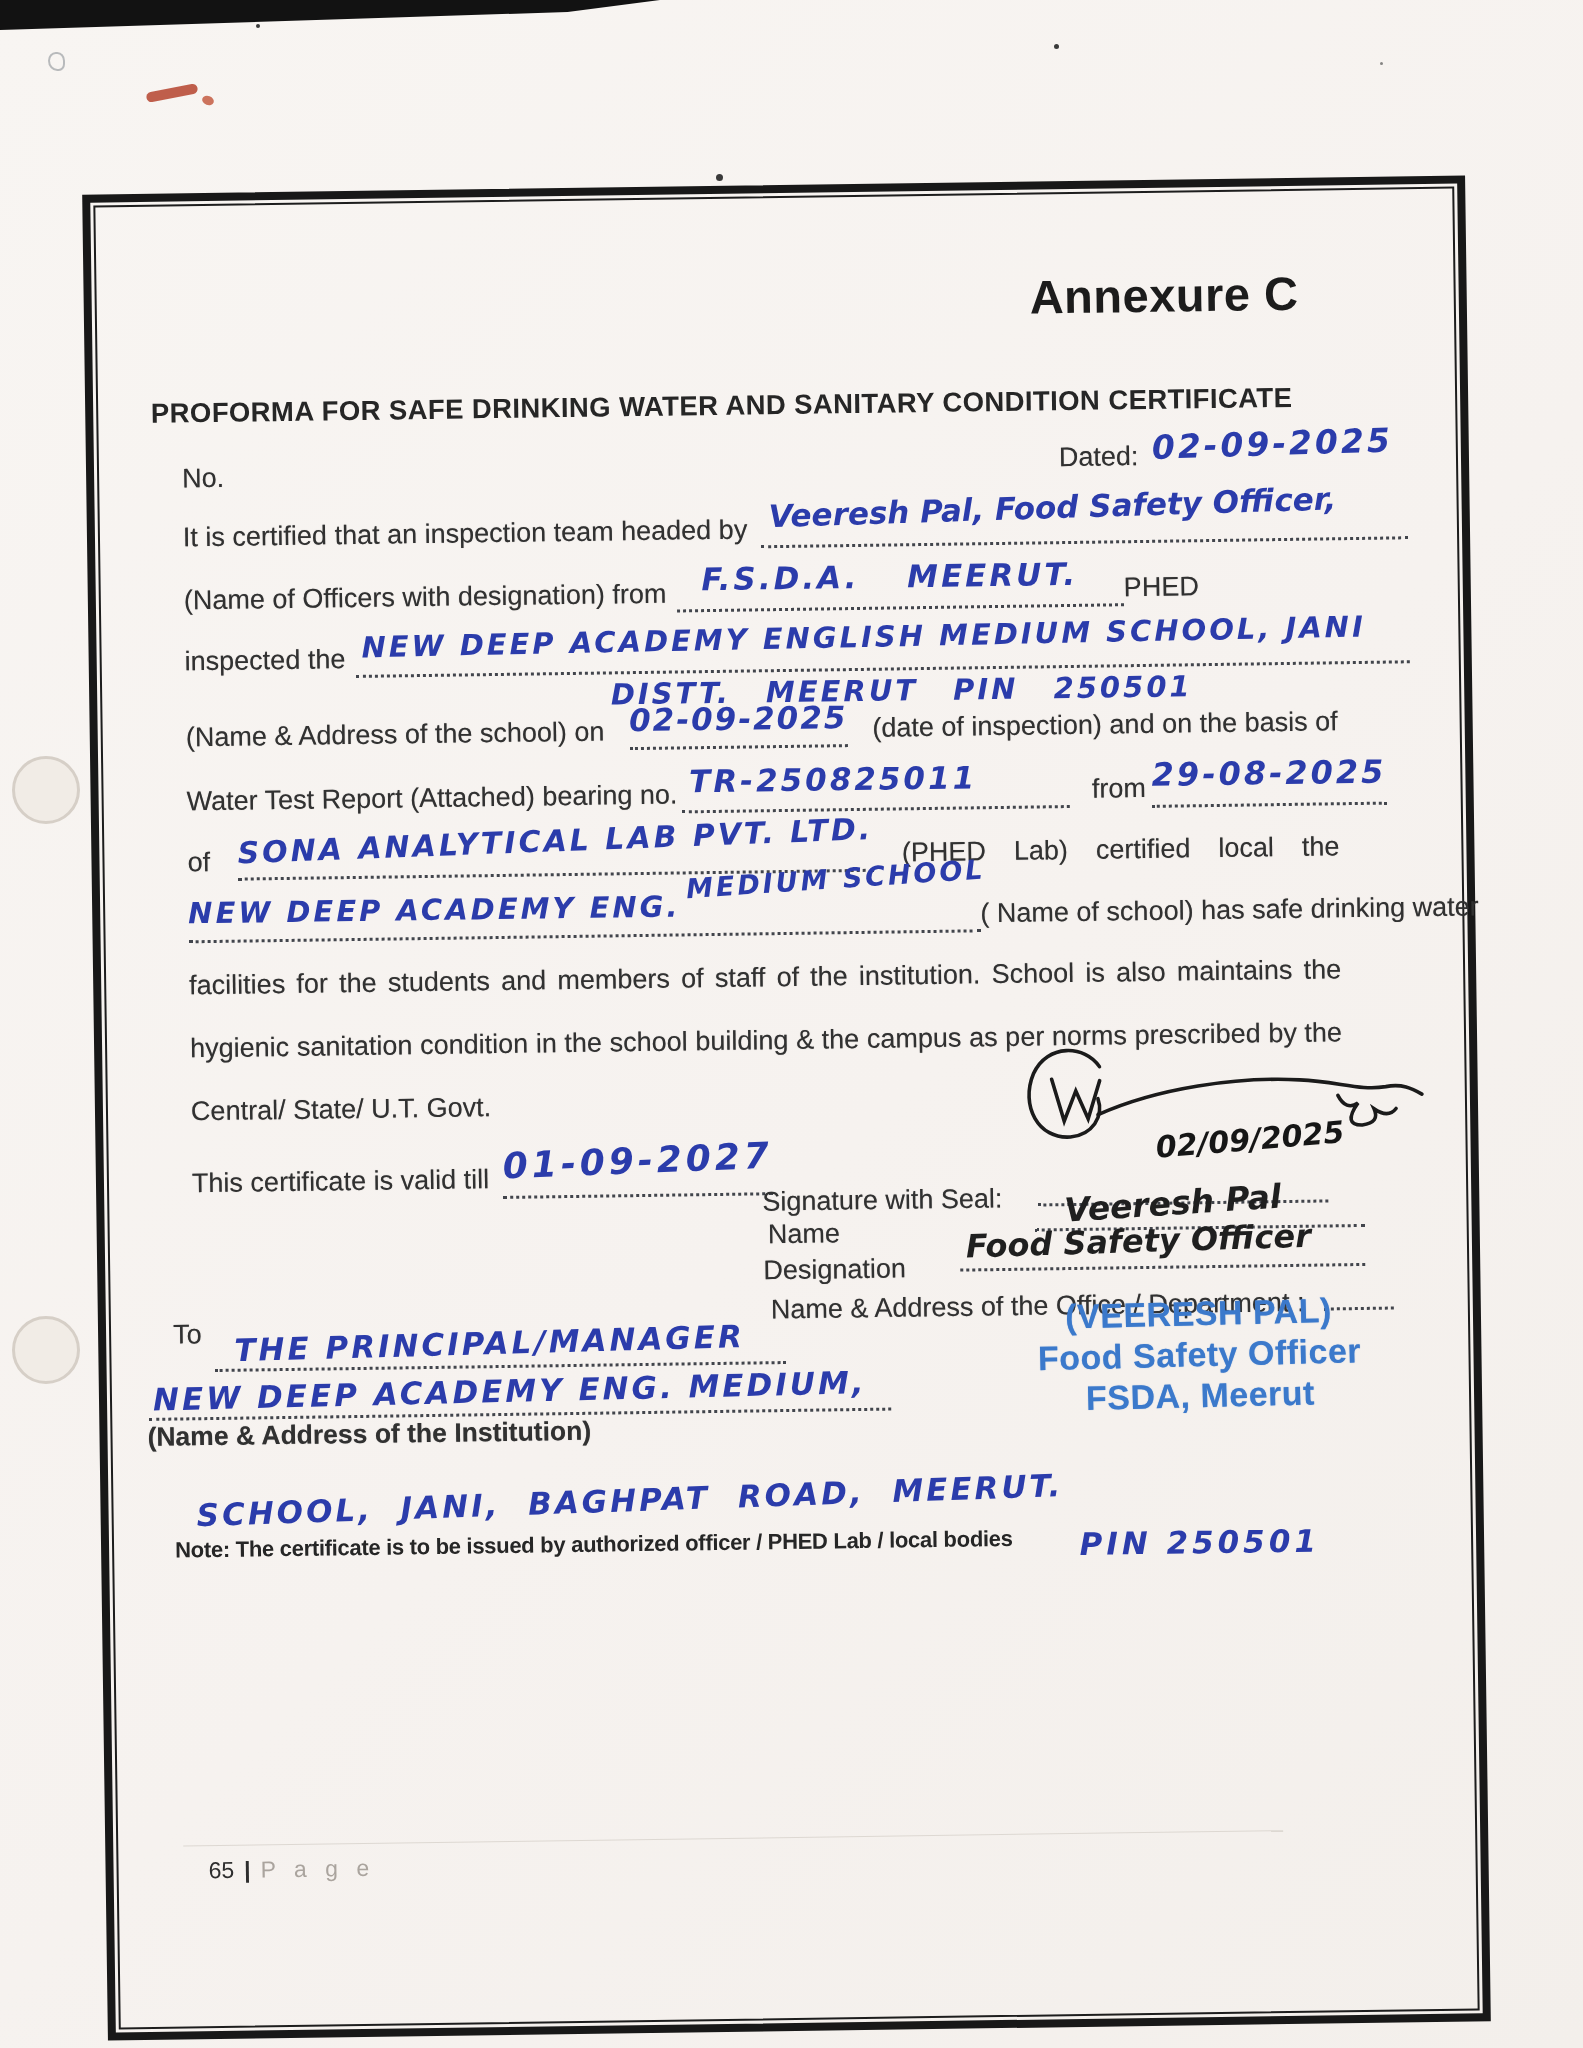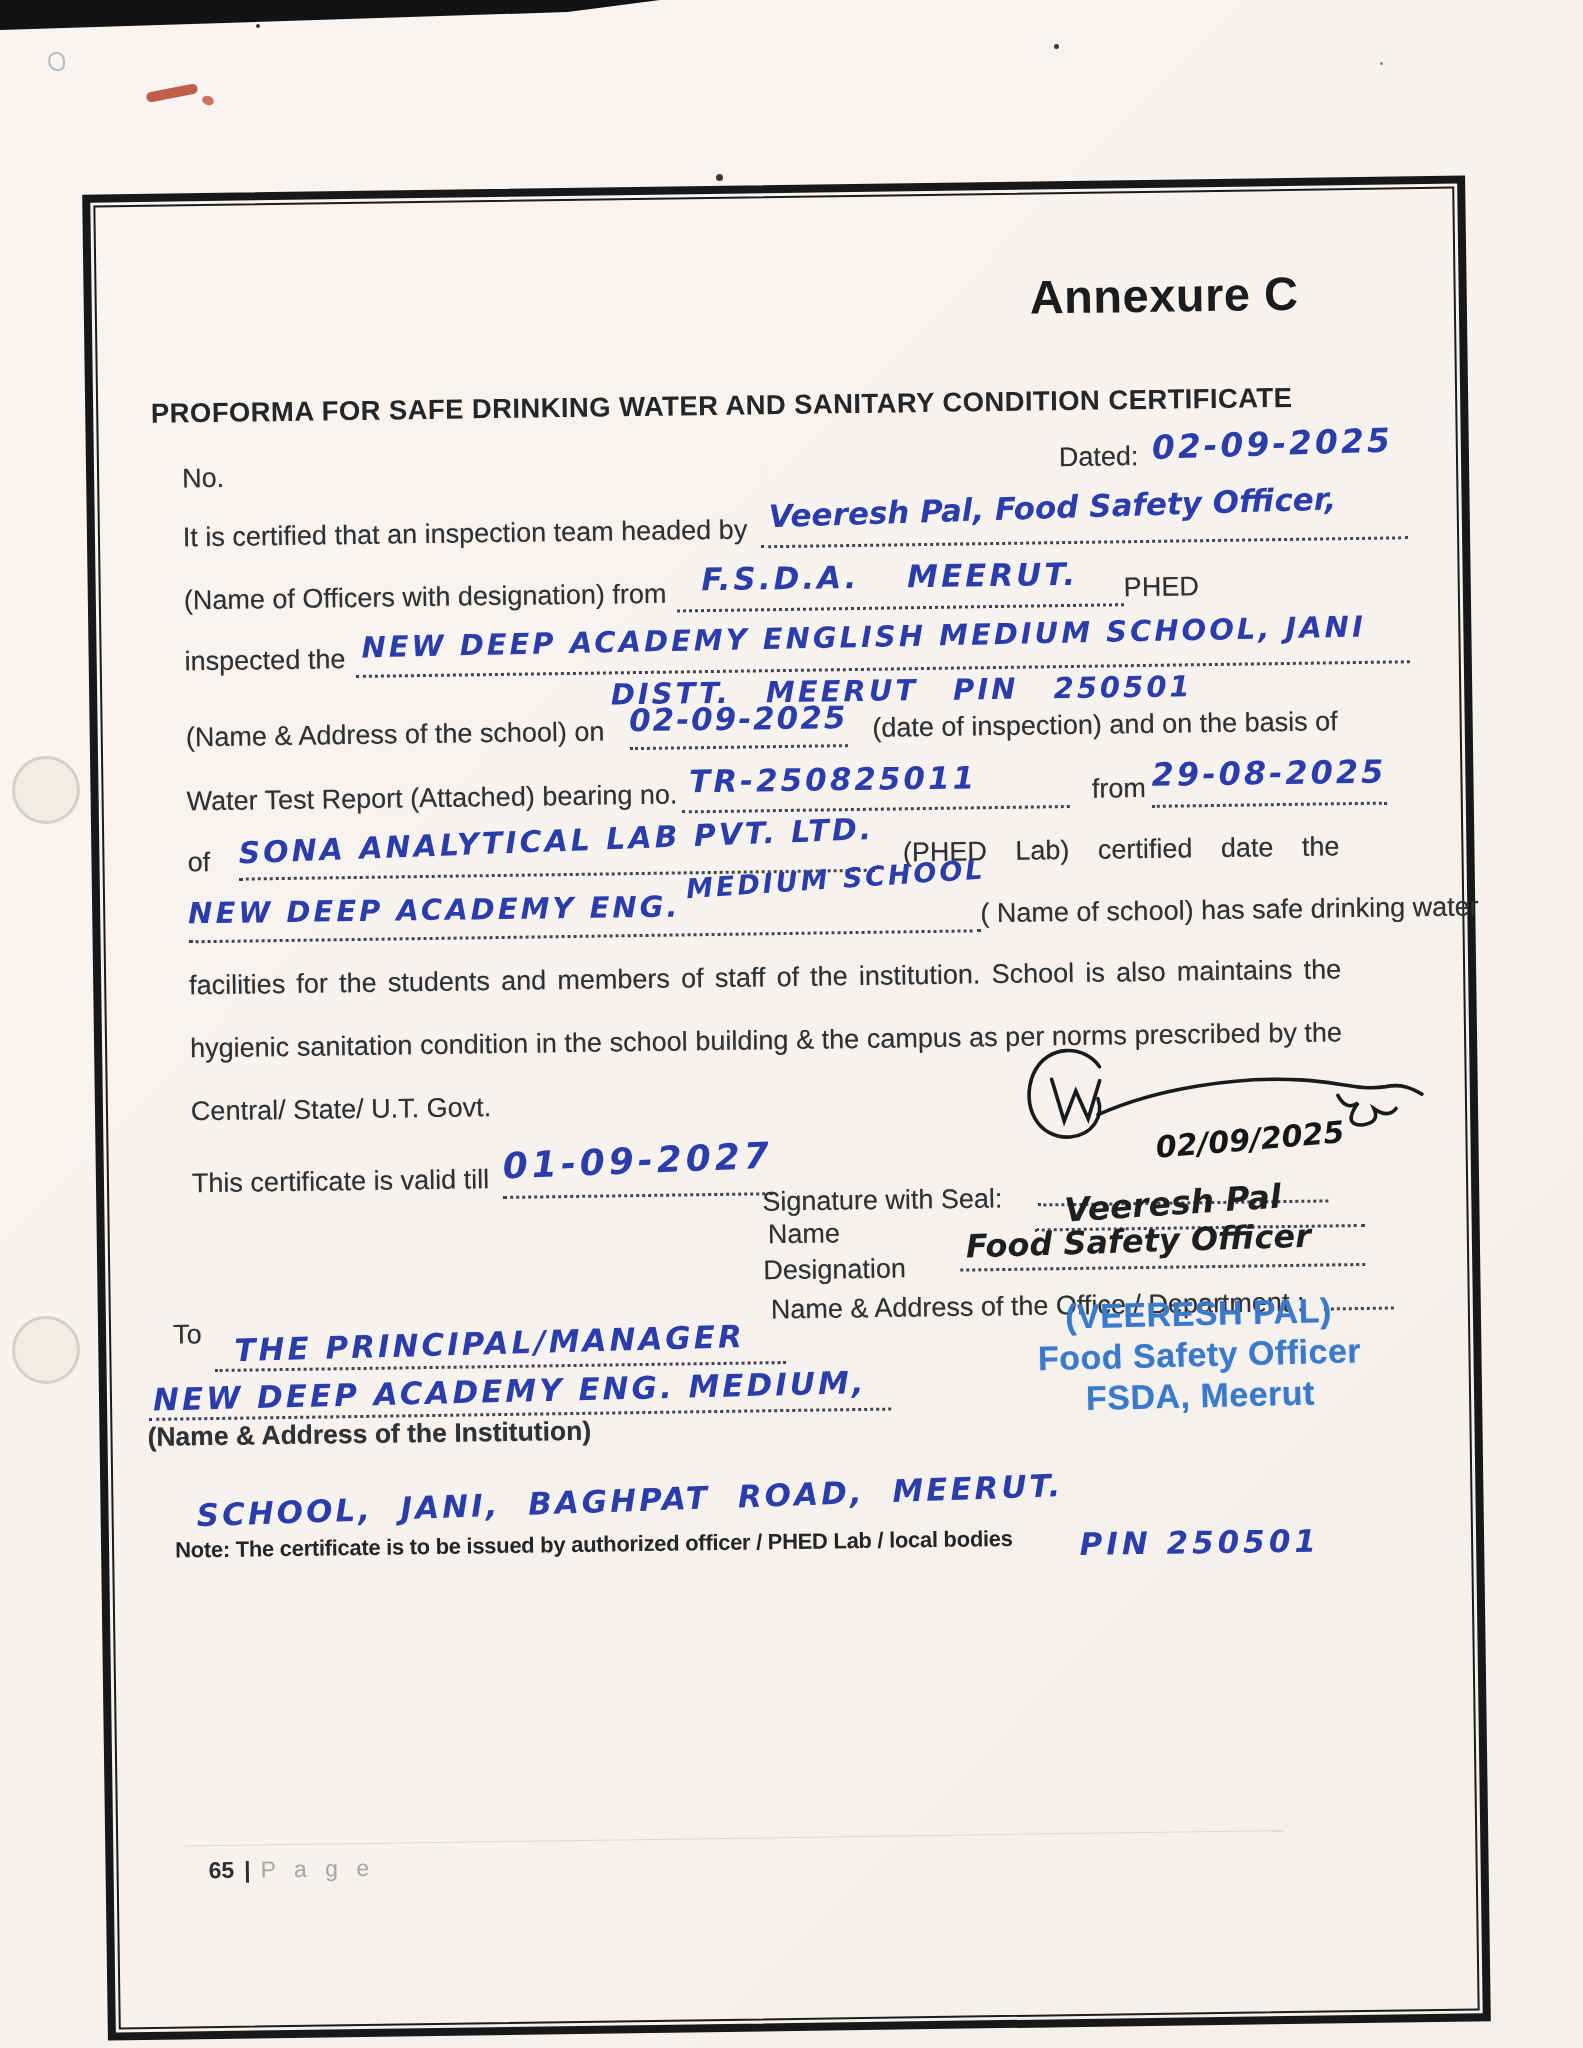--- a/index.html
+++ b/index.html
@@ -48,21 +48,21 @@
     color:#3b79cb; font-weight:700; font-size:34px; line-height:41px; transform:rotate(-0.6deg);
     letter-spacing:0.5px; text-shadow:0 0 1px rgba(59,121,203,.55); }
   
   .sig-label { position:absolute; font-size:27px; color:#313131; white-space:nowrap; }
   .leader { display:inline-block; border-bottom:3px dotted #42454c; height:0.9em; vertical-align:baseline; }
   
   .note { position:absolute; left:66px; top:1336px; font-size:22px; font-weight:700;
     letter-spacing:-0.3px; color:#262626; white-space:nowrap; }
   .footer-rule { position:absolute; left:70px; top:1644px; width:1100px; height:1px; background:#ddd8d2; }
   .footer { position:absolute; left:95px; top:1656px; font-size:23px; white-space:nowrap; }
-  .footer .num { font-weight:700; color:#2e2e2e;margin-top:43px; }
+  .footer .num { font-weight:400; color:#2e2e2e;margin-top:43px; }
   .footer .bar { font-weight:700; color:#2e2e2e; margin:0 10px; }
   .footer .word { color:#aaa49e; letter-spacing:6px; }
   svg text { font-family:"DejaVu Sans", sans-serif; }
 </style>
 </head>
 <body>
 
 <div class="canvas">
 
   <div class="top-wedge"></div>
@@ -124,21 +124,21 @@
         <span class="slot"><span class="hw" style="top:-11px; font-size:32px; letter-spacing:3px;">29-08-2025</span></span>
       </div>
 
       
       <div class="fline between" style="top:642px; width:1152px;">
         <span class="pt">of</span>
         <span class="slot"><span class="hw caps" style="top:-15px; font-size:30px; transform:rotate(-1.4deg);">SONA ANALYTICAL LAB PVT. LTD.</span></span>
         <span class="pt">(PHED</span>
         <span class="pt">Lab)</span>
         <span class="pt">certified</span>
-        <span class="pt">date</span>
+        <span class="pt">local</span>
         <span class="pt">the</span>
       </div>
 
       
       <div class="fline between" style="top:705px; width:1157px;">
         <span class="slot"><span class="hw caps" style="top:-10px; font-size:29px;">NEW DEEP ACADEMY ENG.</span><span class="hw caps" style="top:-36px; left:6px; font-size:27px; transform:rotate(-3deg);">MEDIUM SCHOOL</span></span>
         <span class="pt">( Name of school) has safe drinking water</span>
       </div>
 
       <div class="pline pt" style="top:769px;">facilities for the students and members of staff of the institution. School is also maintains the</div>

